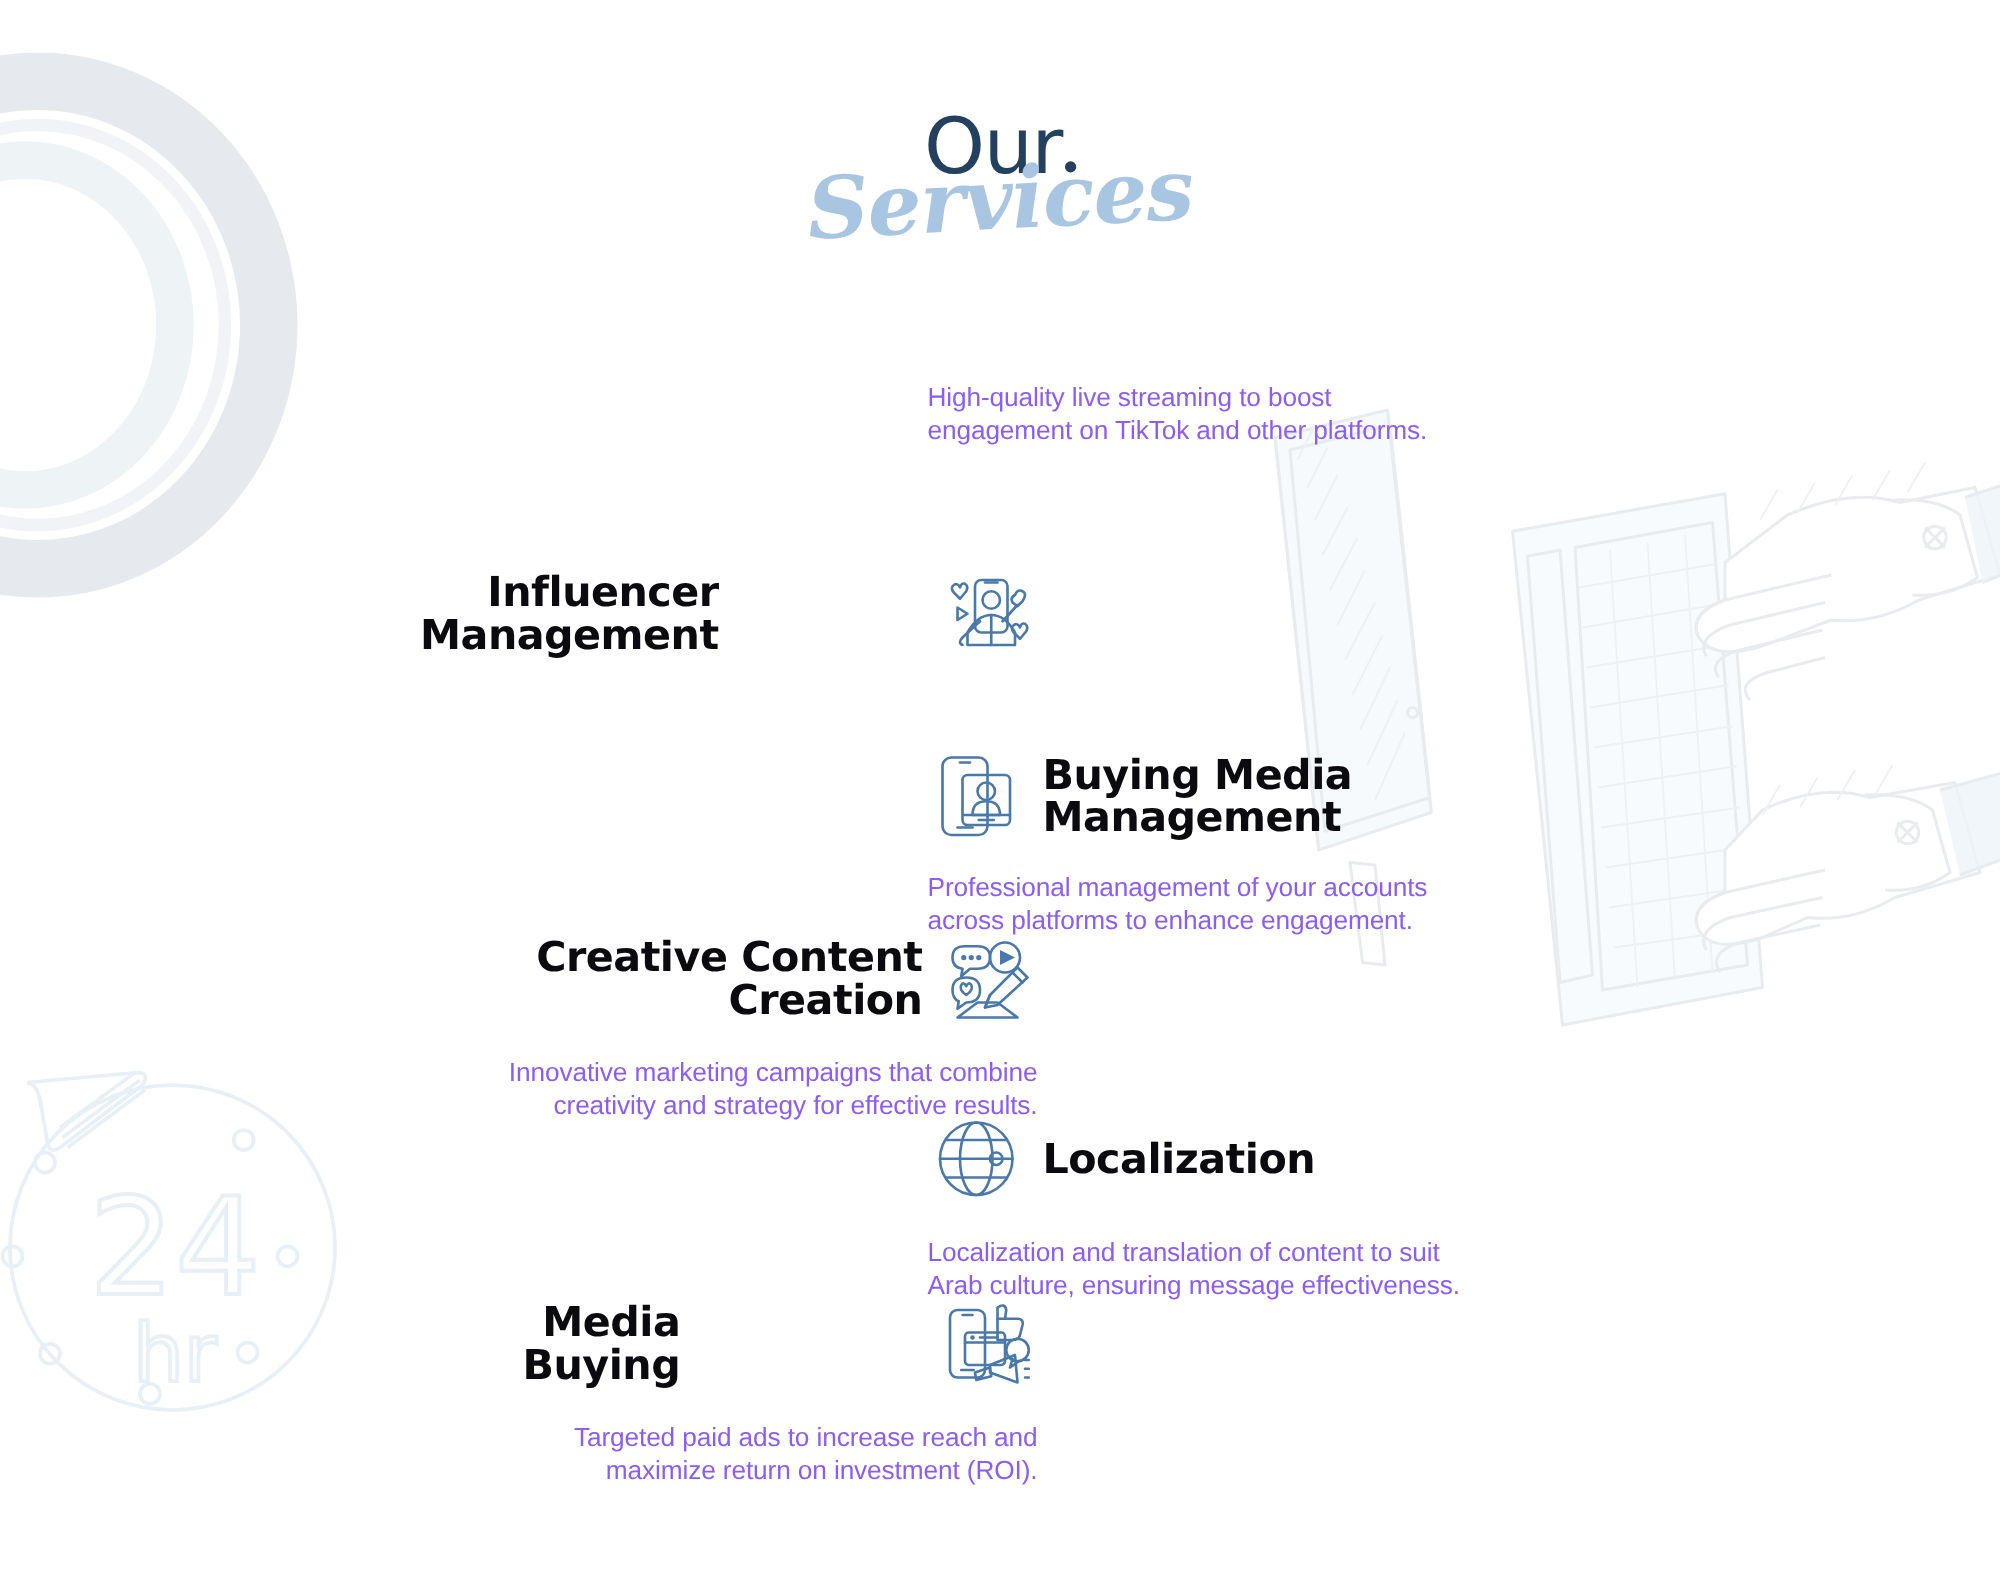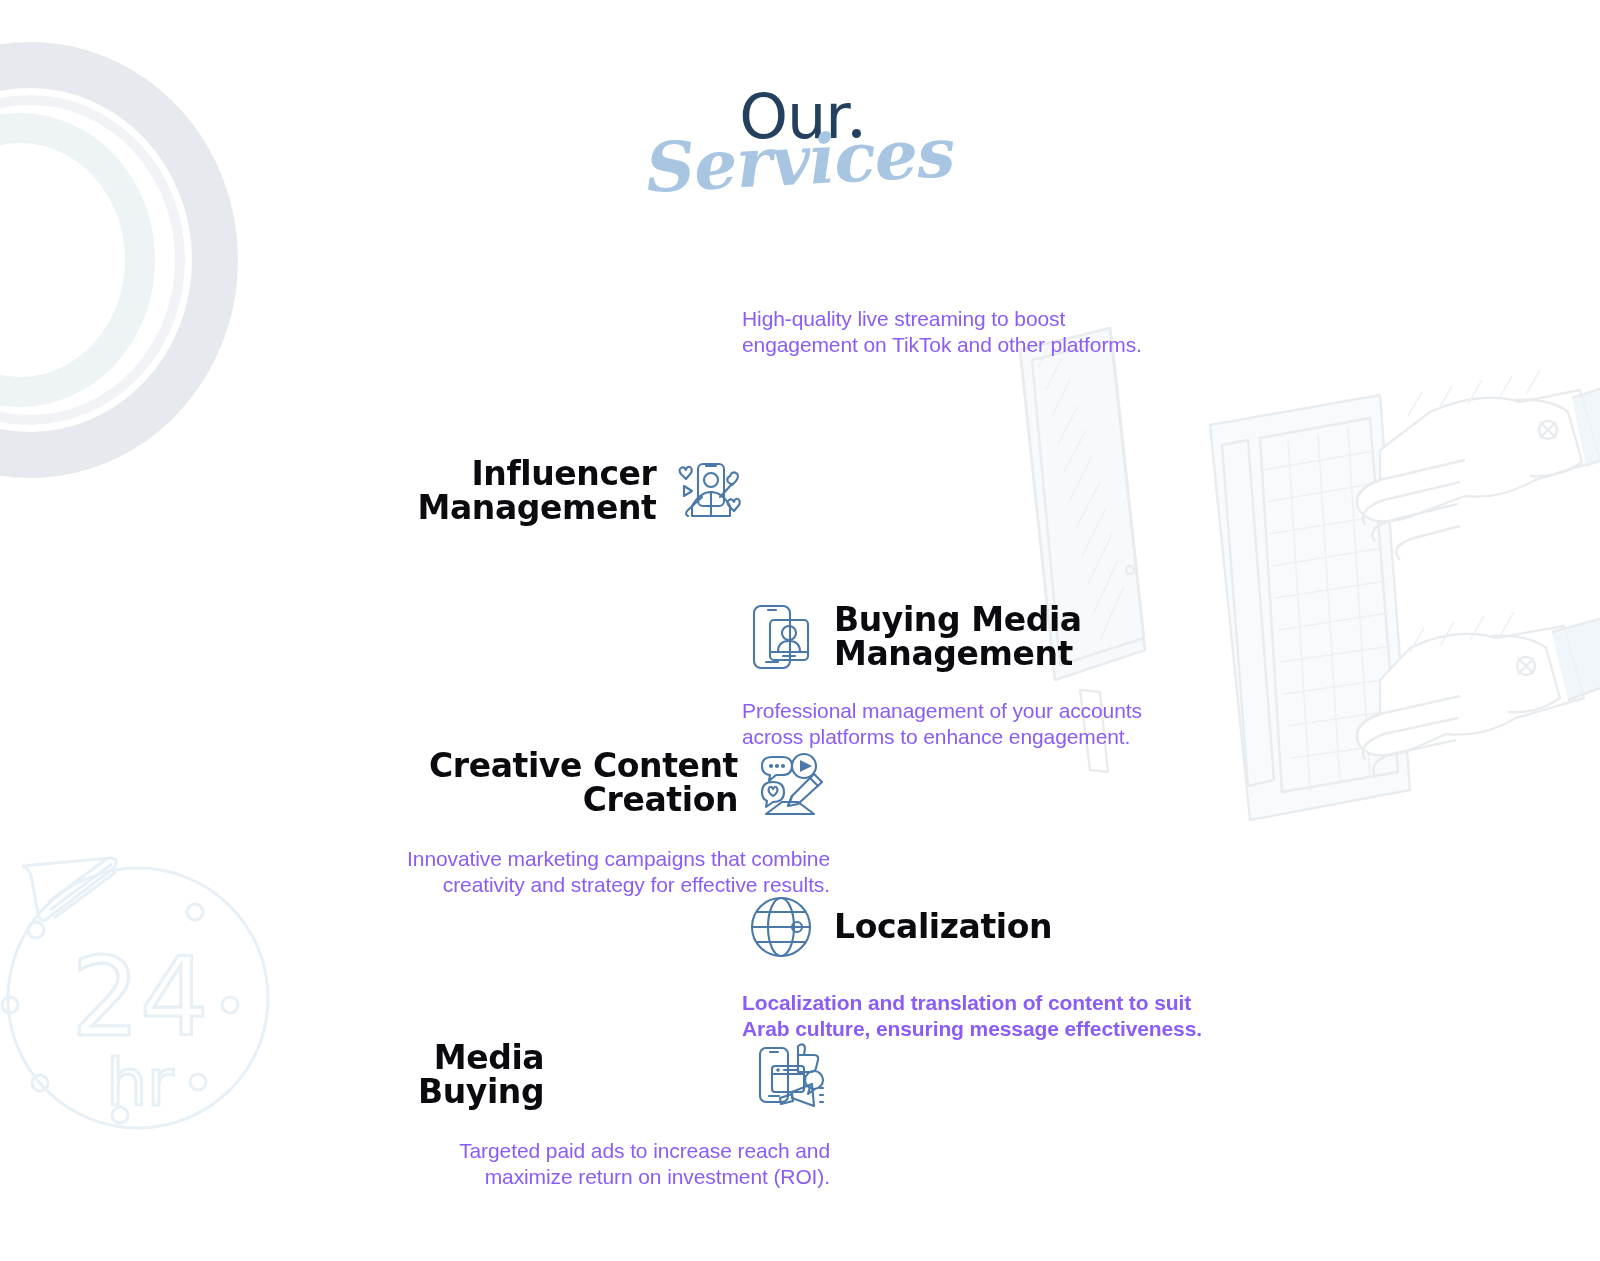--- a/index.html
+++ b/index.html
@@ -106,21 +106,21 @@
   #svc-influencer .head { justify-content:flex-start; }
   #svc-influencer .svc-desc { margin-top:24px; }
 
   #svc-social      { left:742px;  top:598px;  width:470px; }
   #svc-social .svc-desc { margin-top:22px; }
 
   #svc-creative    { left:358px;  top:744px;  width:472px; }
   #svc-creative .svc-desc { margin-top:24px; }
 
   #svc-local       { left:742px;  top:888px;  width:470px; }
-  #svc-local .svc-desc { margin-top:24px;font-weight:bold; }
+  #svc-local .svc-desc { margin-top:24px; }
 
   #svc-media       { left:418px;  top:1036px; width:412px; }
   #svc-media .svc-desc { margin-top:24px; }
 
   
   .ico { fill:none; stroke:#4a78a8; stroke-width:2.1; stroke-linecap:round; stroke-linejoin:round; }
   .ico-fill { fill:#4a78a8; stroke:none; }
 </style>
 </head>
 <body>
@@ -204,21 +204,21 @@
     <div id="title-our"><span>Our</span><span class="dot"></span></div>
     <div id="title-services">Services</div>
   </div>
 
   <div class="service" id="svc-live">
     <div class="svc-desc align-left">High-quality live streaming to boost
 engagement on TikTok and other platforms.</div>
   </div>
 
   <div class="service" id="svc-influencer">
-    <div class="head" style="flex-direction:row; justify-content:center;">
+    <div class="head" style="flex-direction:row; justify-content:space-between;">
       <div class="svc-title align-right">Influencer
 Management</div>
       <svg class="svc-icon" viewBox="0 0 78 78">
         <rect class="ico" x="28" y="12" width="26" height="42" rx="5"></rect>
         <path class="ico" d="M36 14 L46 14"></path>
         <circle class="ico" cx="41" cy="28" r="7"></circle>
         <path class="ico" d="M22 54 Q30 40 41 40 Q52 40 60 54 L60 64 L22 64 Z" fill="#ffffff"></path>
         <path class="ico" d="M41 40 L41 64"></path>
         <path class="ico" d="M32 45 L18 58 Q14 62 18 64"></path>
         <path class="ico" d="M50 45 L62 32"></path>

